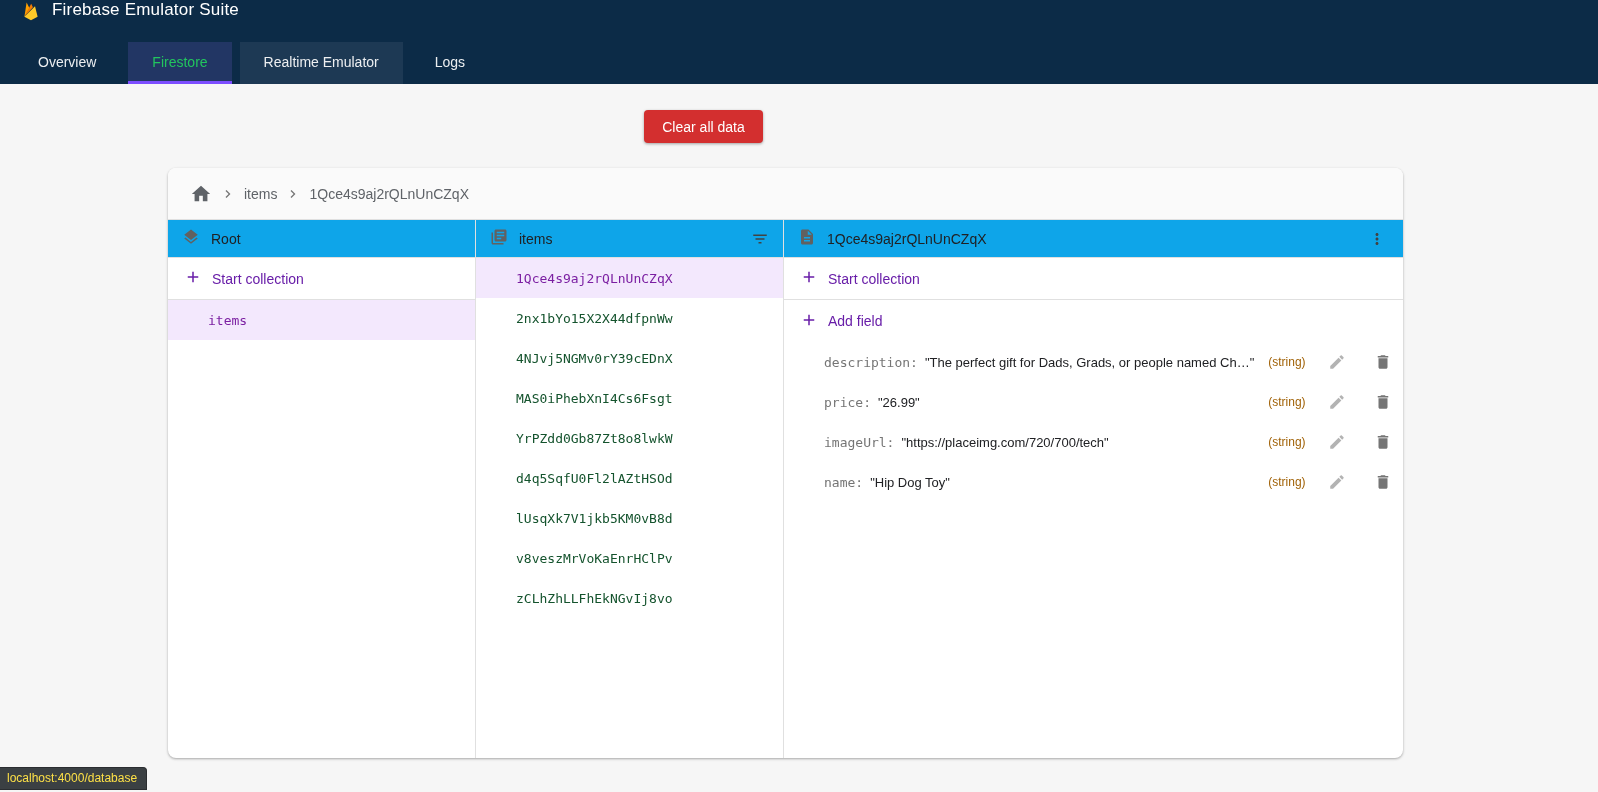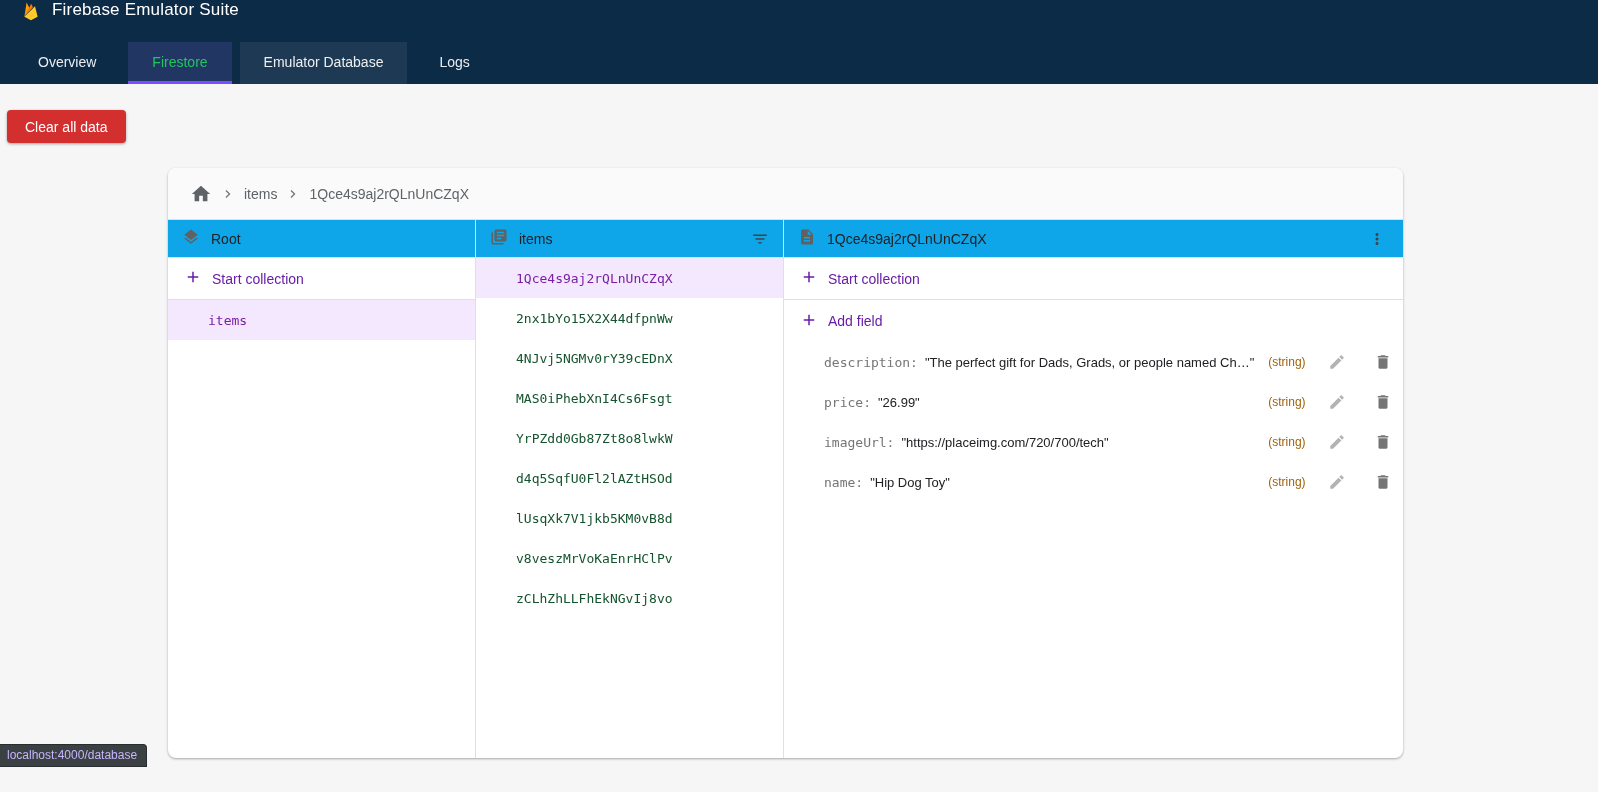--- a/index.html
+++ b/index.html
@@ -24,21 +24,21 @@
     border-bottom: 3px solid transparent;
   }
   .tab.hl { background: rgba(255,255,255,0.07); }
   .tab.active {
     background: rgba(150,110,255,0.16);
     color: #22c55e;
     border-bottom: 3px solid #7c4dff;
   }
 
   
-  .clear-row { display: flex; justify-content: flex-start; padding: 26px 198px 0 7px; }
+  .clear-row { display: flex; justify-content: center; padding: 26px 198px 0 7px; }
   .clear-btn {
     background: #d32f2f; color: #fff; border: none; border-radius: 4px;
     height: 33px; padding: 0 18px; font-size: 14px; font-weight: 500;
     font-family: "Liberation Sans", sans-serif;
     box-shadow: 0 1px 3px rgba(0,0,0,0.35); cursor: pointer;
   }
 
   
   .card {
     width: 1235px; height: 590px; margin: 25px 0 0 168px;
@@ -84,22 +84,22 @@
     padding: 0 30px 0 40px; font-size: 13px;
   }
   .f-key { color: #757575; font-size: 13px; white-space: nowrap; }
   .f-val { color: #202124; margin-left: 7px; white-space: nowrap; overflow: hidden; }
   .f-type { margin-left: auto; color: #a16207; font-size: 12px; padding-left: 14px; white-space: nowrap; }
   .field-row .icon-btn.pencil { margin-left: 22px; }
   .field-row .icon-btn.trash { margin-left: 28px; }
 
   
   .status-bubble {
-    position: absolute; left: 0; bottom: 25px;
-    background: #3b4043; color: #c4b5fd; font-size: 12px;
+    position: absolute; left: 0; bottom: 2px;
+    background: #3b4043; color: #fde047; font-size: 12px;
     padding: 3px 9px 4px 7px; border-top-right-radius: 4px;
     border: 1px solid #2a2d30; border-left: none;
   }
 </style>
 </head>
 <body>
 
 <header class="app-header">
   <div class="title-bar">
     <span class="logo">
@@ -107,21 +107,21 @@
         <polygon points="4.8,18.2 7.2,2.8 10.4,8.9" fill="#FFA000"></polygon>
         <polygon points="4.8,18.2 12.2,4.2 14.1,7.9" fill="#F57C00"></polygon>
         <polygon points="4.8,18.2 16.4,6.7 19.2,18.2 12,22" fill="#FFCA28"></polygon>
       </svg>
     </span>
     <span class="app-title">Firebase Emulator Suite</span>
   </div>
   <nav class="tab-bar">
     <div class="tab">Overview</div>
     <div class="tab active">Firestore</div>
-    <div class="tab hl">Emulator Database</div>
+    <div class="tab hl">Realtime Emulator</div>
     <div class="tab">Logs</div>
   </nav>
 </header>
 
 <div class="clear-row">
   <button class="clear-btn">Clear all data</button>
 </div>
 
 <div class="card">
 

